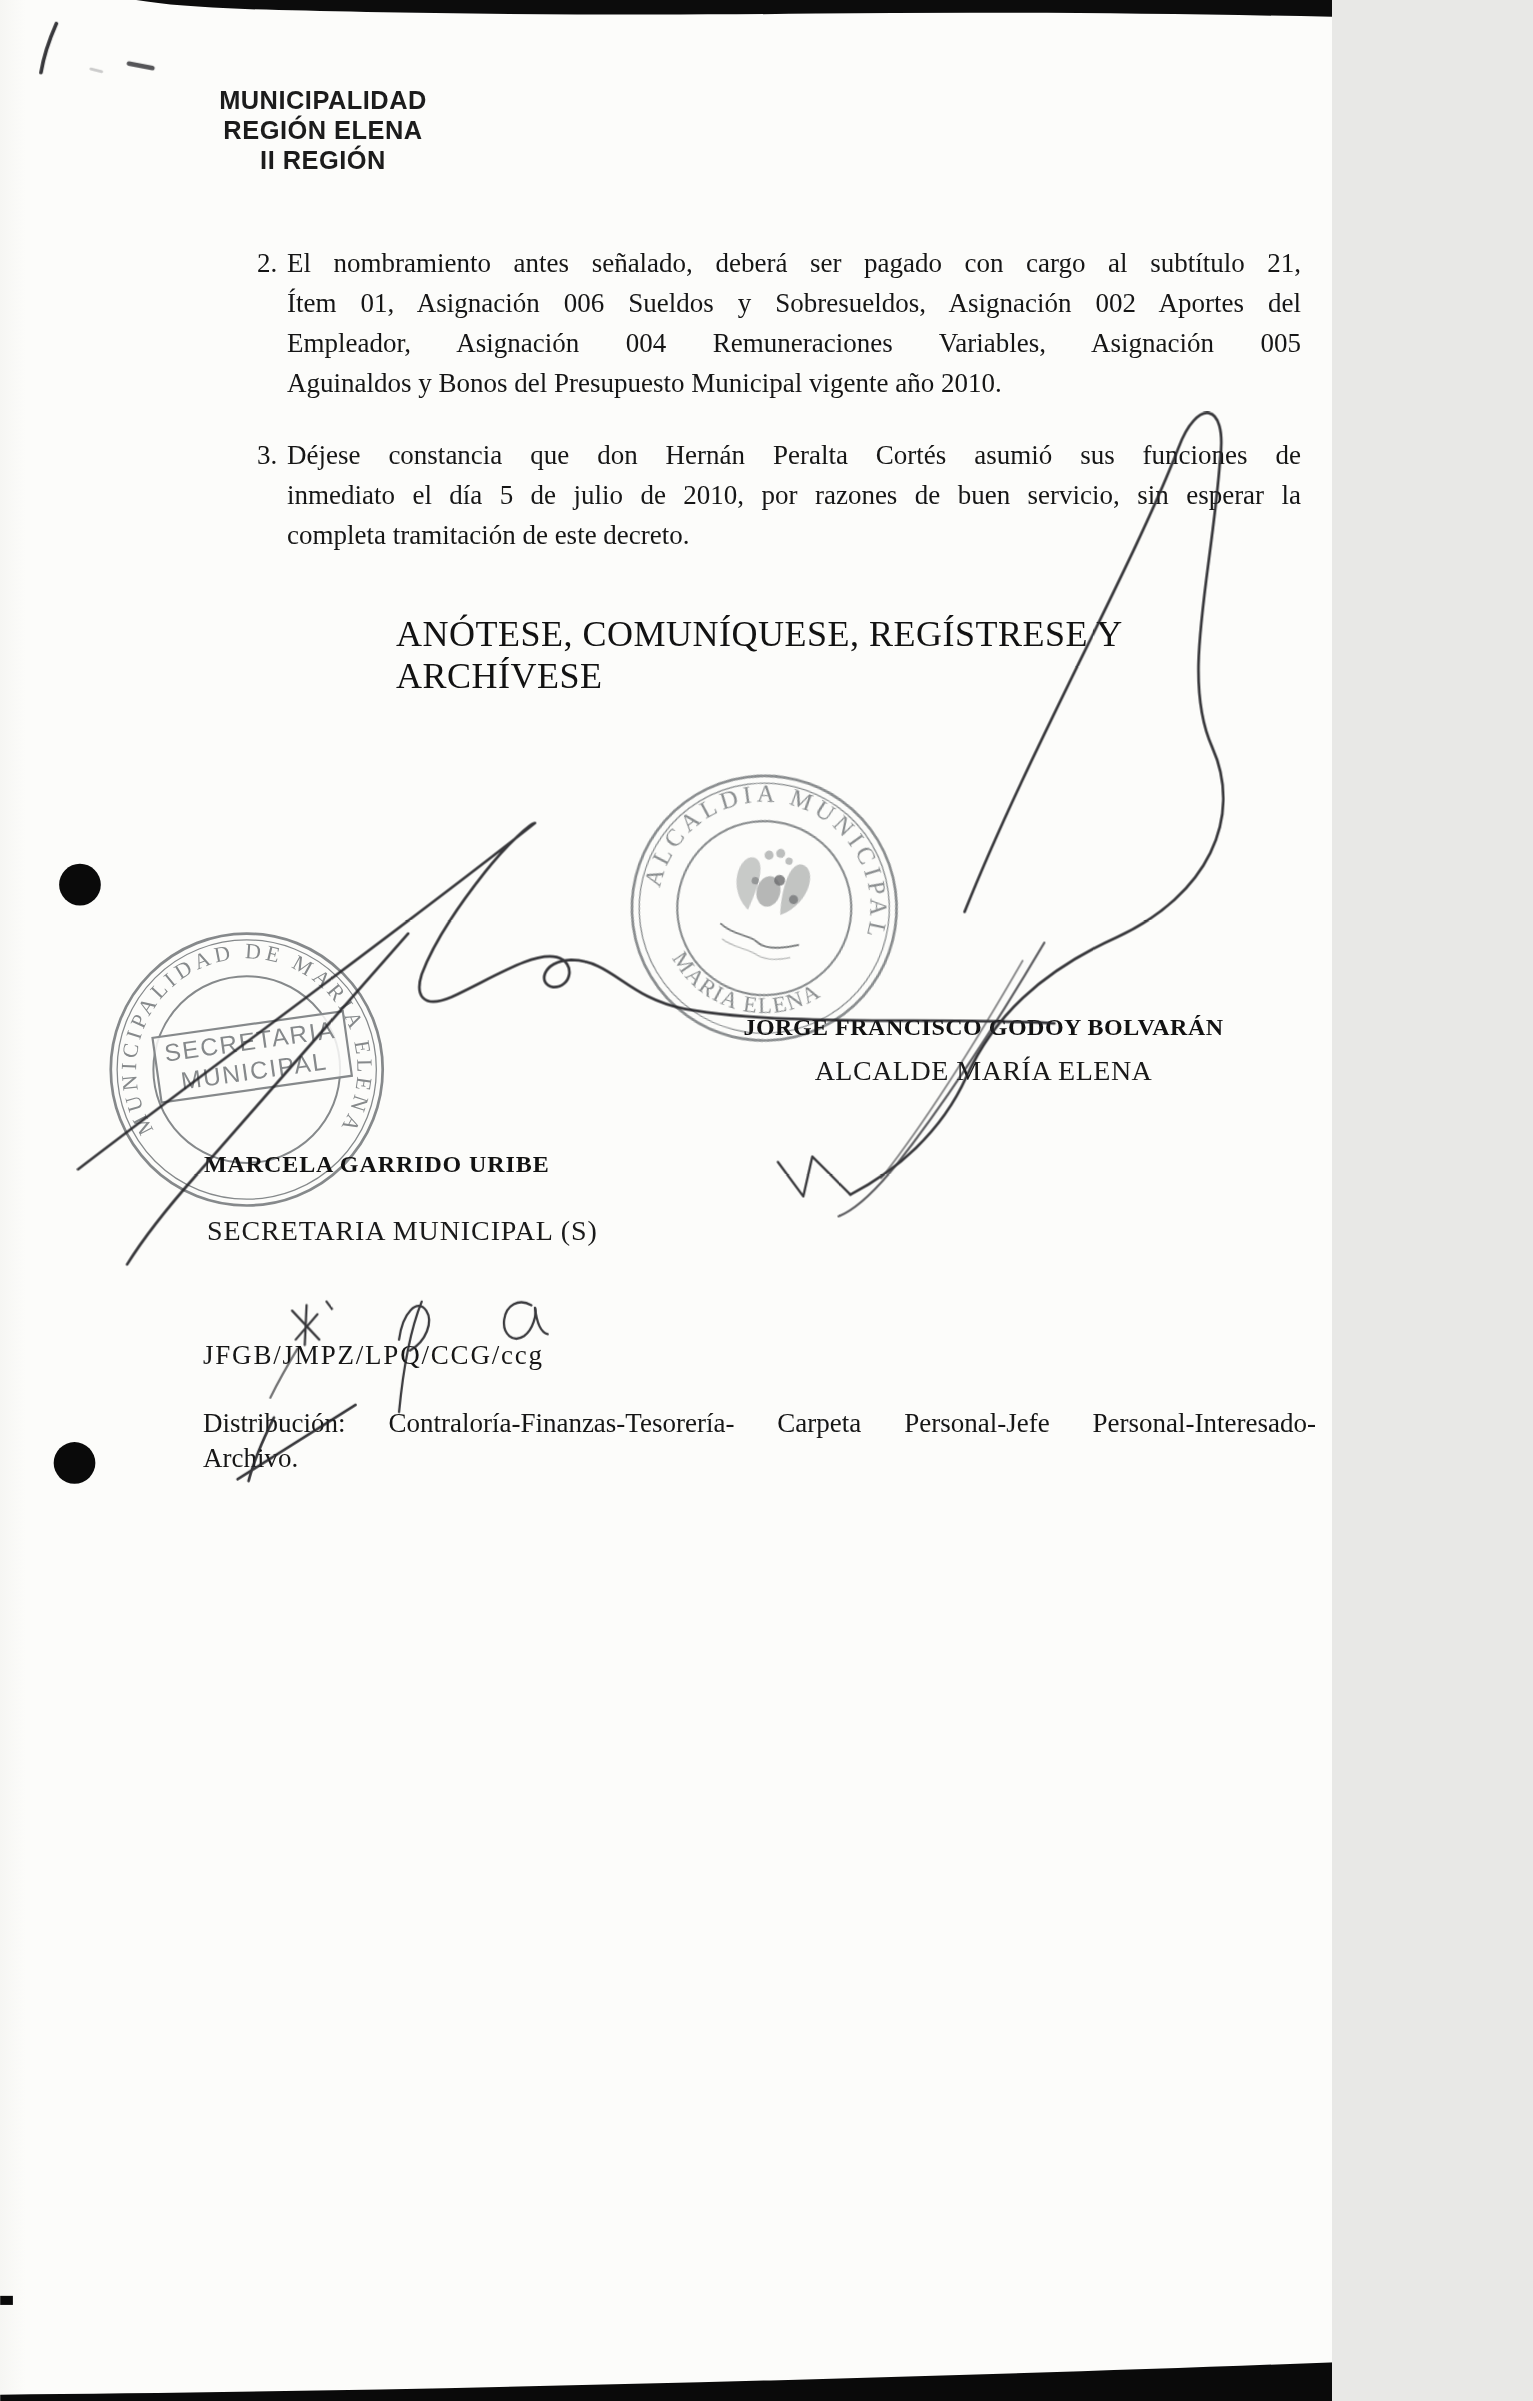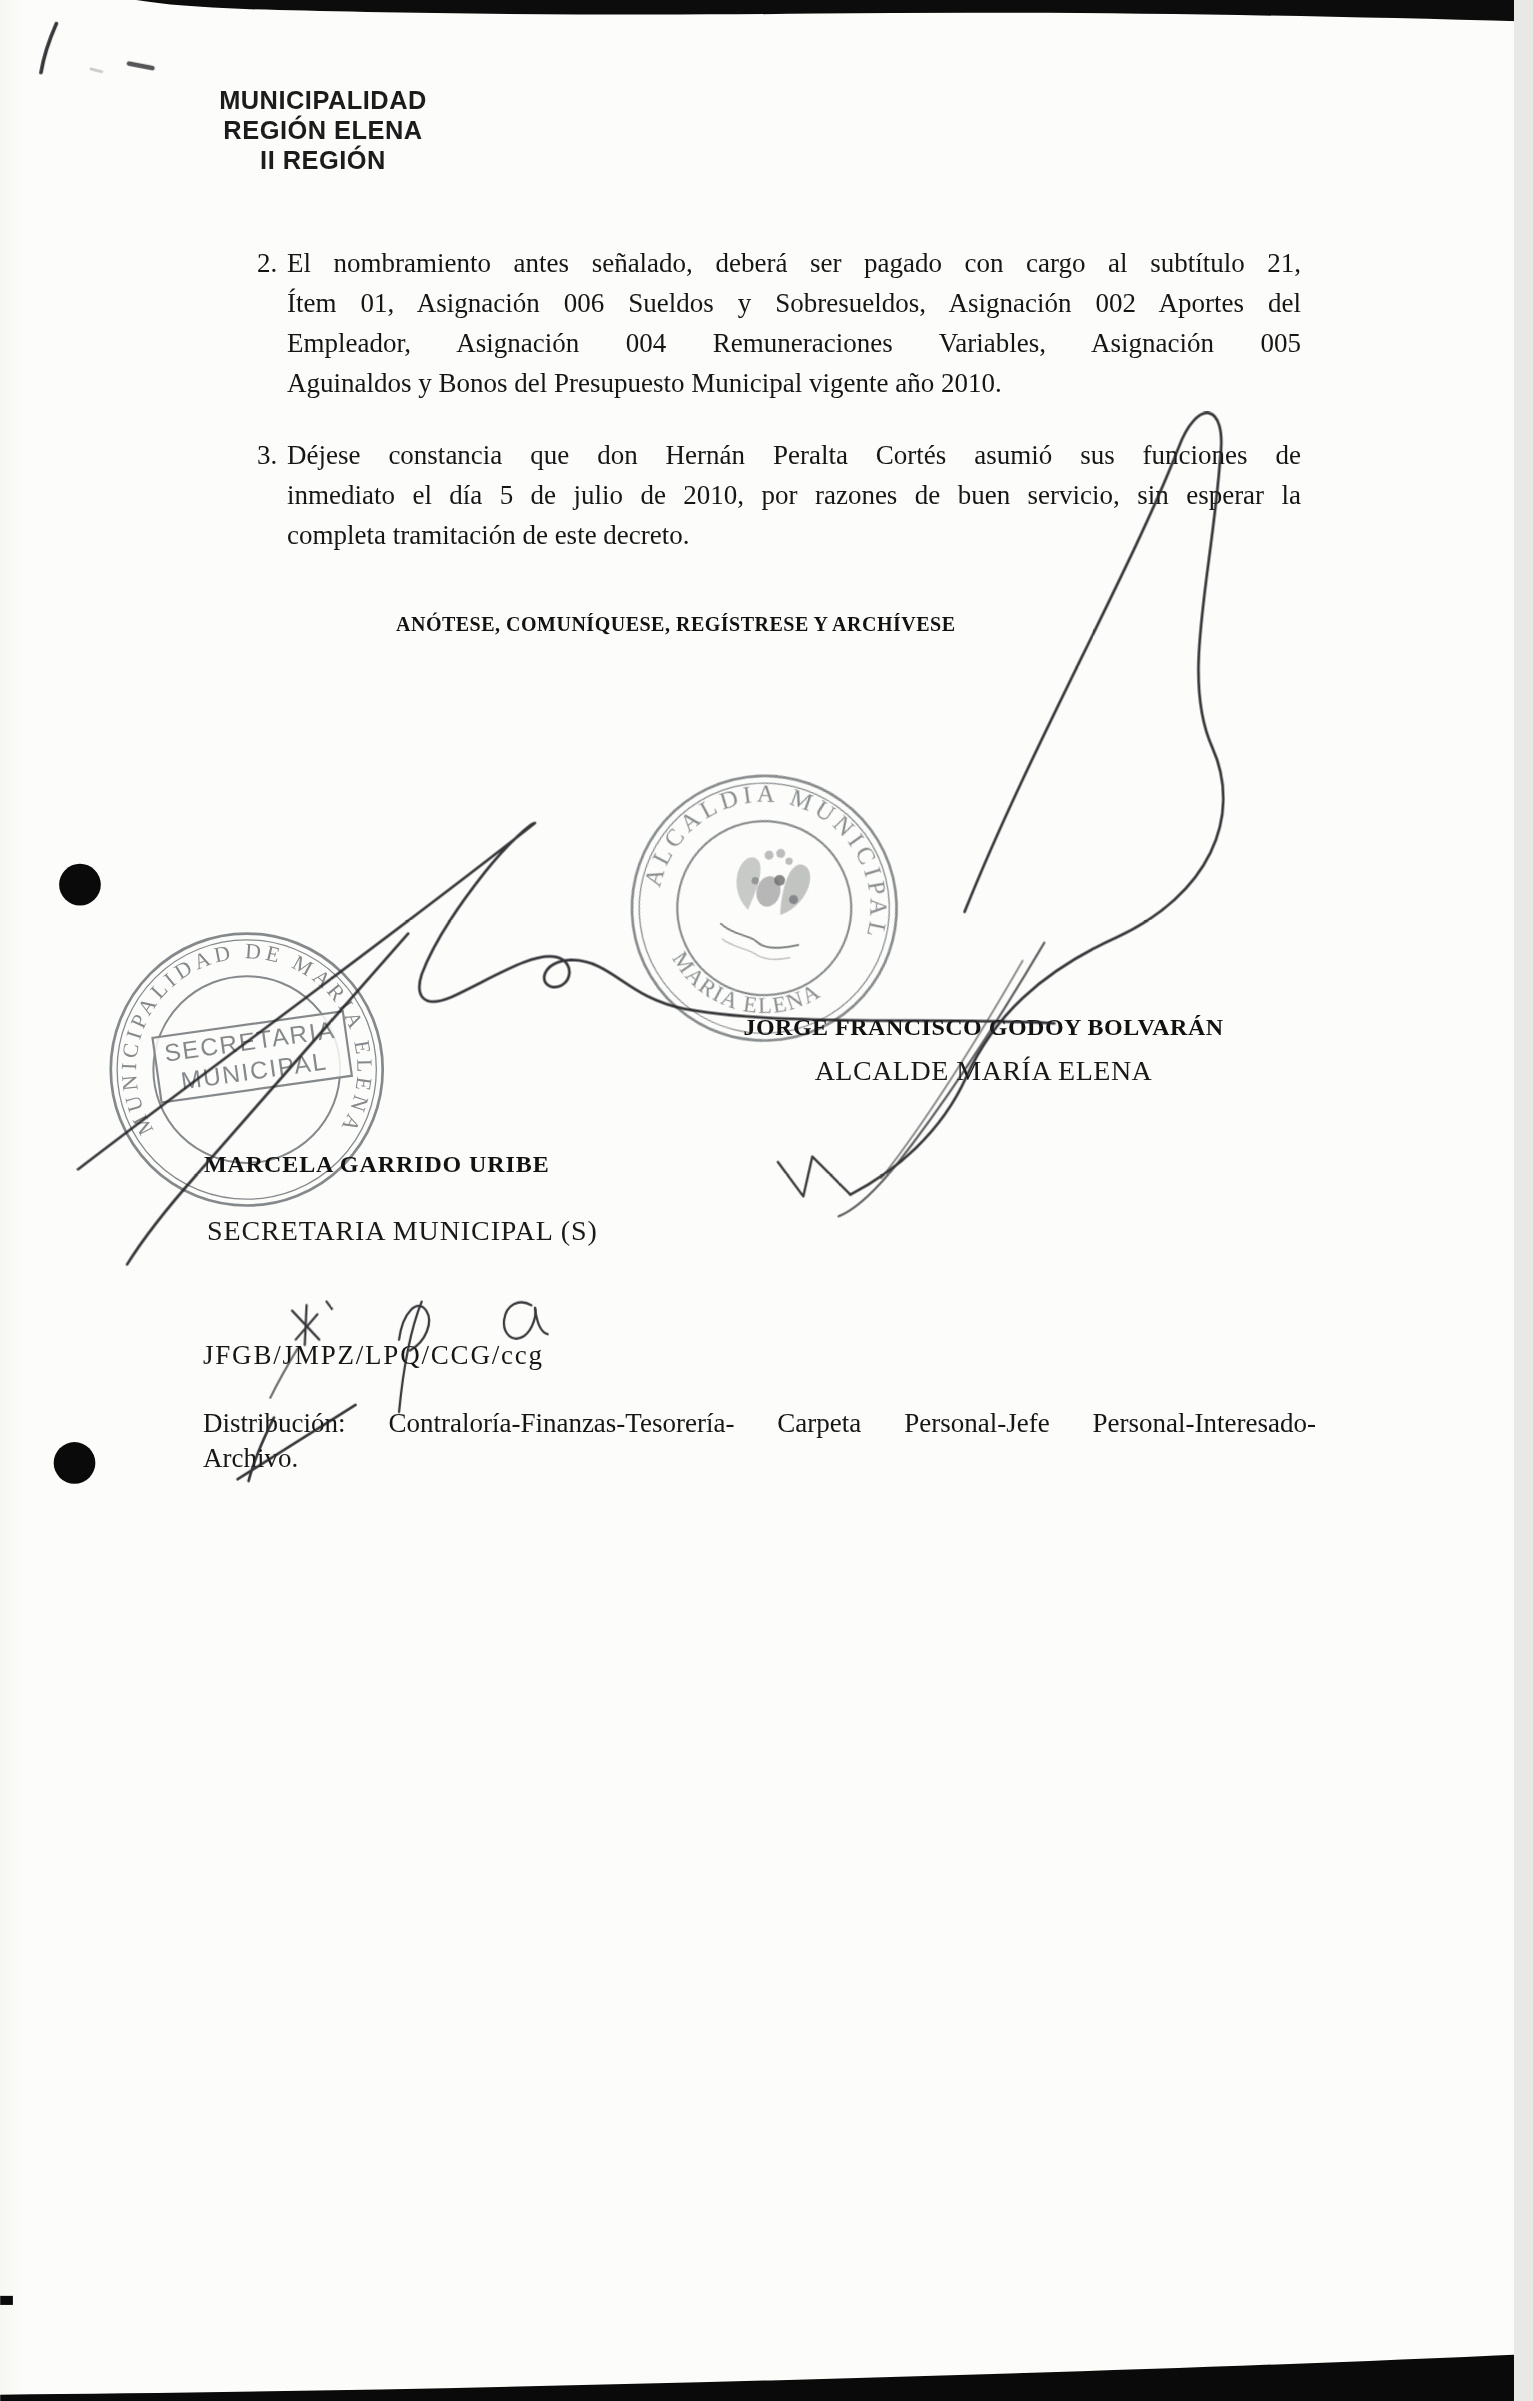--- a/index.html
+++ b/index.html
@@ -1,18 +1,18 @@
 <!DOCTYPE html>
 <html style="font-size:14.5px"><head>
 <meta charset="utf-8">
 <style>
   html,body{margin:0;padding:0;background:#e8e8e6;}
   #page{
     position:relative;
-    width:1514px;height:2401px;
+    width:1332px;height:2401px;
     background:linear-gradient(90deg,#f6f6f3 0px,#fcfcfa 25.4px,#fcfcfa 100%);
     overflow:hidden;
     font-family:"Liberation Serif",serif;
     color:#141414;
   }
   .abs{position:absolute;}
   svg.layer{position:absolute;left:0;top:0;pointer-events:none;}
   
   .letterhead{
     left:209px;top:85px;width:228px;
@@ -28,21 +28,21 @@
   }
   .plines{margin-left:30px;width:1014px;}
   .pline{
     font-size:27px;line-height:40px;
     text-align:justify;text-align-last:justify;
     white-space:normal;color:#161616;
   }
   .pline.last{text-align-last:left;}
   .decree{
     left:396px;top:613px;
-    font-size:20px;font-weight:bold;letter-spacing:0.5px;color:#121212;
+    font-size:36px;font-weight:normal;letter-spacing:0.5px;color:#121212;
   }
   .sig-name{font-weight:bold;font-size:24px;letter-spacing:0.5px;color:#121212;}
   .sig-title{font-size:28px;letter-spacing:0.5px;color:#1a1a1a;}
   .mayor-name{left:689px;top:1014px;width:589px;text-align:center;}
   .mayor-title{left:689px;top:1055px;width:589px;text-align:center;}
   .sec-name{left:204px;top:1151px;letter-spacing:0.9px;}
   .sec-title{left:207px;top:1215px;letter-spacing:0.9px;}
   .initials{left:203px;top:1340px;font-size:27px;letter-spacing:1.8px;color:#161616;}
   .distline{
     left:203px;top:1408px;width:1113px;

